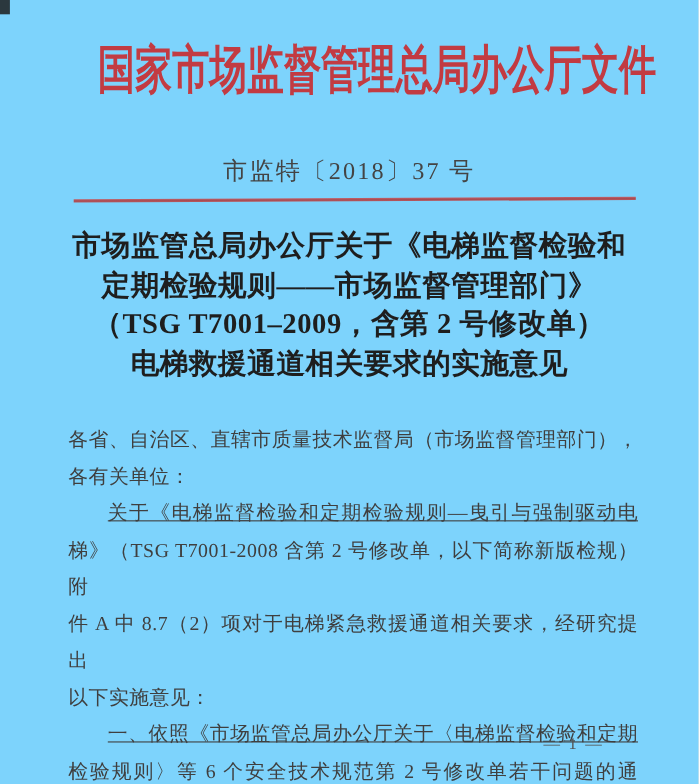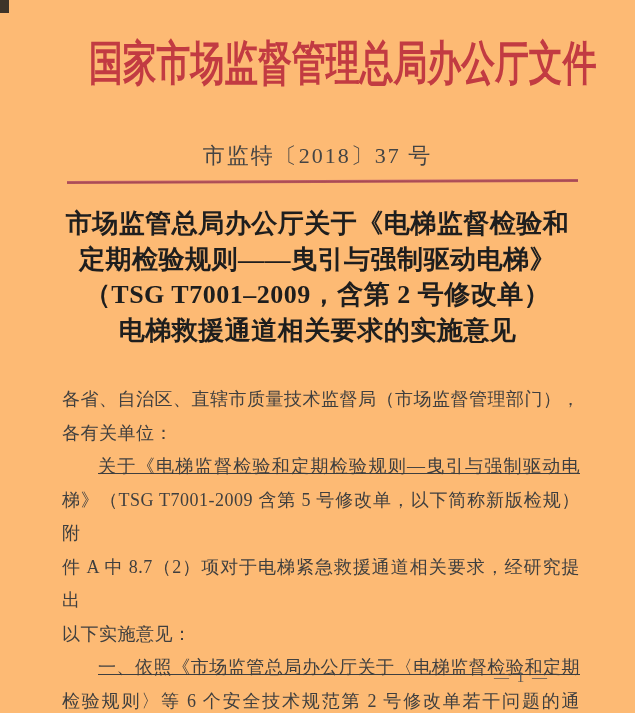--- a/index.html
+++ b/index.html
@@ -6,21 +6,21 @@
     margin: 0;
     padding: 0;
     background: #e8e8e6;
     font-family: "Liberation Serif", "DejaVu Serif", serif;
   }
   .page {
     position: relative;
     width: 635px;
     height: 713px;
     margin: 0 auto;
-    background: #fdba74;
+    background: #7dd3fc;
     overflow: hidden;
     color: #3c3c3c;
   }
   
   .corner-artifact {
     position: absolute;
     left: 0;
     top: 0;
     width: 9px;
     height: 13px;
@@ -109,30 +109,30 @@
   <div class="corner-artifact"></div>
 
   <div class="header-title">国家市场监督管理总局办公厅文件</div>
 
   <div class="doc-number">市监特〔2018〕37 号</div>
 
   <div class="red-divider"></div>
 
   <div class="doc-title">
     <div class="tline">市场监管总局办公厅关于《电梯监督检验和</div>
-    <div class="tline">定期检验规则——曳引与强制驱动电梯》</div>
+    <div class="tline">定期检验规则——市场监督管理部门》</div>
     <div class="tline">（TSG T7001–2009，含第 2 号修改单）</div>
     <div class="tline">电梯救援通道相关要求的实施意见</div>
   </div>
 
   <div class="doc-body">
     <div class="bline fill">各省、自治区、直辖市质量技术监督局（市场监督管理部门），</div>
     <div class="bline">各有关单位：</div>
     <div class="bline fill indent">关于《电梯监督检验和定期检验规则—曳引与强制驱动电</div>
-    <div class="bline fill">梯》（TSG T7001-2009 含第 5 号修改单，以下简称新版检规）附</div>
+    <div class="bline fill">梯》（TSG T7001-2008 含第 2 号修改单，以下简称新版检规）附</div>
     <div class="bline fill">件 A 中 8.7（2）项对于电梯紧急救援通道相关要求，经研究提出</div>
     <div class="bline">以下实施意见：</div>
     <div class="bline fill indent">一、依照《市场监管总局办公厅关于〈电梯监督检验和定期</div>
     <div class="bline fill">检验规则〉等 6 个安全技术规范第 2 号修改单若干问题的通知》</div>
   </div>
 
   <div class="page-number">— 1 —</div>
 
 </div>
 

